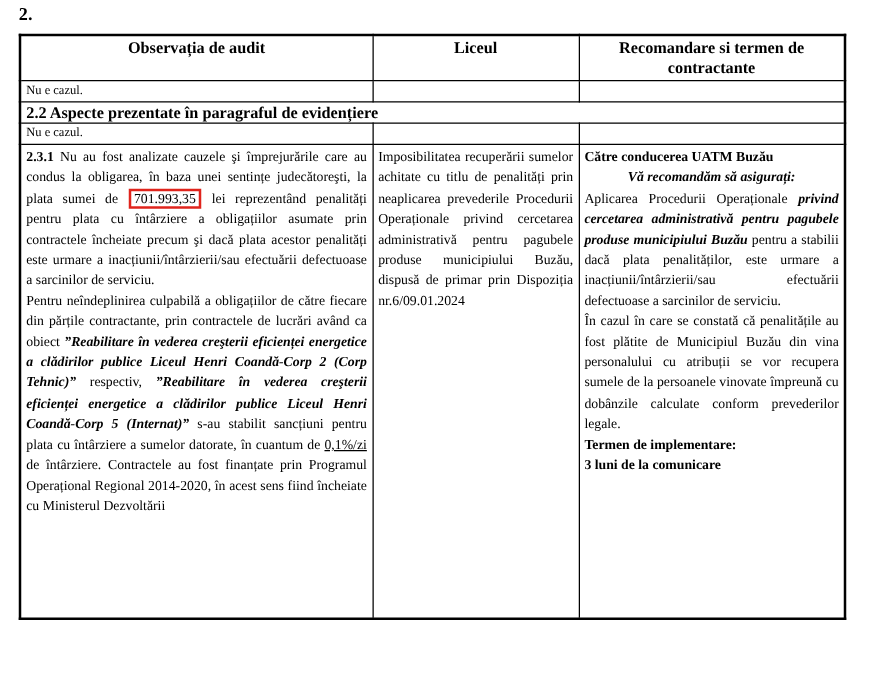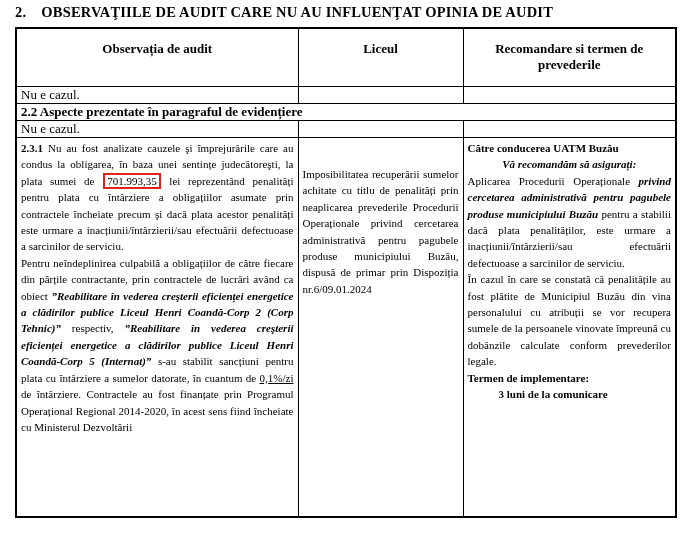--- a/index.html
+++ b/index.html
@@ -16,27 +16,27 @@
   table.audit{
     position:absolute;top:27px;left:15px;width:660px;
     border-collapse:collapse;table-layout:fixed;
     border:2px solid #000;
   }
   table.audit th, table.audit td{
     border:1px solid #000;vertical-align:top;
   }
   th.hdr{
     font-size:13px;font-weight:bold;text-align:center;
-    vertical-align:middle;height:33px;padding:12px 4px;line-height:15.5px;
+    vertical-align:middle;height:33px;padding:1px 4px;line-height:15.5px;
   }
   tr.section-row td{
     font-weight:bold;font-size:13px;padding:0 4px;height:16px;line-height:16px;
   }
   tr.body-row td{
-    font-size:13px;padding:0 4px;height:16px;line-height:16px;
+    font-size:10px;padding:0 4px;height:16px;line-height:16px;
   }
   tr.finding-row td{padding:0;}
   .cellbox{
     height:376px;overflow:hidden;padding:2px 4px 0 4px;
     font-size:11px;line-height:16.4px;text-align:justify;
   }
   .cellbox p{margin:0;}
   .r-n{font-weight:normal;}
   .r-b{font-weight:bold;}
   .r-i{font-style:italic;font-weight:bold;}
@@ -47,34 +47,33 @@
     padding:0 2px;margin:0 1px;
   }
 </style>
 </head>
 <body>
 
 <div class="page">
 
   <div class="doc-title">
     <span>2.</span>
-    <span>OBSERVAŢIILE DE AUDIT CARE NU AU INFLUENŢAT OPINIA DE AUDIT</span>
   </div>
 
   <table class="audit">
     <colgroup>
       <col style="width:282px">
       <col style="width:165px">
       <col style="width:213px">
     </colgroup>
     <thead>
       <tr>
         <th class="hdr">Observația de audit</th>
         <th class="hdr">Liceul</th>
-        <th class="hdr">Recomandare  si termen de prevederile</th>
+        <th class="hdr">Recomandare  si termen de contractante</th>
       </tr>
     </thead>
     <tbody>
       <tr class="body-row">
         <td>Nu e cazul.</td>
         <td></td>
         <td></td>
       </tr>
       <tr class="section-row">
         <td colspan="3">2.2 Aspecte prezentate în paragraful de evidențiere</td>
@@ -86,30 +85,30 @@
       </tr>
       <tr class="finding-row">
         <td>
           <div class="cellbox">
               <p style="text-align: justify;"><span class="r-b">2.3.1 </span><span class="r-n">Nu au fost analizate cauzele şi împrejurările care au condus la obligarea, în baza unei sentințe judecătoreşti, la plata sumei de </span><span class="r-box">701.993,35</span><span class="r-n"> lei reprezentând penalități pentru plata cu întârziere a obligațiilor asumate prin contractele încheiate precum şi dacă plata acestor penalități este urmare a inacțiunii/întârzierii/sau efectuării defectuoase a sarcinilor de serviciu.</span></p>
               <p style="text-align: justify;"><span class="r-n">Pentru neîndeplinirea culpabilă a obligațiilor de către fiecare din părțile contractante, prin contractele de lucrări având ca obiect </span><span class="r-i">”Reabilitare în vederea creşterii eficienței energetice a clădirilor publice Liceul Henri Coandă-Corp 2 (Corp Tehnic)”</span><span class="r-n"> respectiv, </span><span class="r-i">”Reabilitare în vederea creşterii eficienței energetice a clădirilor publice Liceul Henri Coandă-Corp 5 (Internat)”</span><span class="r-n"> s-au stabilit sancțiuni pentru plata cu întârziere a sumelor datorate, în cuantum de </span><span class="r-u">0,1%/zi</span><span class="r-n"> de întârziere. Contractele au fost finanțate prin Programul Operațional Regional 2014-2020, în acest sens fiind încheiate cu Ministerul Dezvoltării</span></p>
             </div>
         </td>
         <td>
           <div class="cellbox">
-              <p style="text-align: justify; margin-top: 26px;"><span class="r-n">Imposibilitatea recuperării sumelor achitate cu titlu de penalități prin neaplicarea prevederile Procedurii Operaționale privind cercetarea administrativă pentru pagubele produse municipiului Buzău, dispusă de primar prin Dispoziția nr.6/09.01.2024</span></p>
+              <p style="text-align: justify;"><span class="r-n">Imposibilitatea recuperării sumelor achitate cu titlu de penalități prin neaplicarea prevederile Procedurii Operaționale privind cercetarea administrativă pentru pagubele produse municipiului Buzău, dispusă de primar prin Dispoziția nr.6/09.01.2024</span></p>
             </div>
         </td>
         <td>
           <div class="cellbox">
               <p style="text-align: left;"><span class="r-b">Către conducerea UATM Buzău</span></p>
               <p style="text-align: center;"><span class="r-bi">Vă recomandăm să asigurați:</span></p>
               <p style="text-align: justify;"><span class="r-n">Aplicarea Procedurii Operaționale </span><span class="r-i">privind cercetarea administrativă pentru pagubele produse municipiului Buzău</span><span class="r-n"> pentru a stabilii dacă plata penalităților, este urmare a inacțiunii/întârzierii/sau efectuării defectuoase a sarcinilor de serviciu.</span></p>
               <p style="text-align: justify;"><span class="r-n">În cazul în care se constată că penalitățile au fost plătite de Municipiul Buzău din vina personalului cu atribuții se vor recupera sumele de la persoanele vinovate împreună cu dobânzile calculate conform prevederilor legale.</span></p>
               <p style="text-align: left;"><span class="r-b">Termen de implementare:</span></p>
-              <p style="text-align: left; margin-left: 31px;"><span class="r-b">3 luni de la comunicare</span></p>
+              <p style="text-align: left;"><span class="r-b">3 luni de la comunicare</span></p>
             </div>
         </td>
       </tr>
     </tbody>
   </table>
 
 </div>
 
 </body></html>

